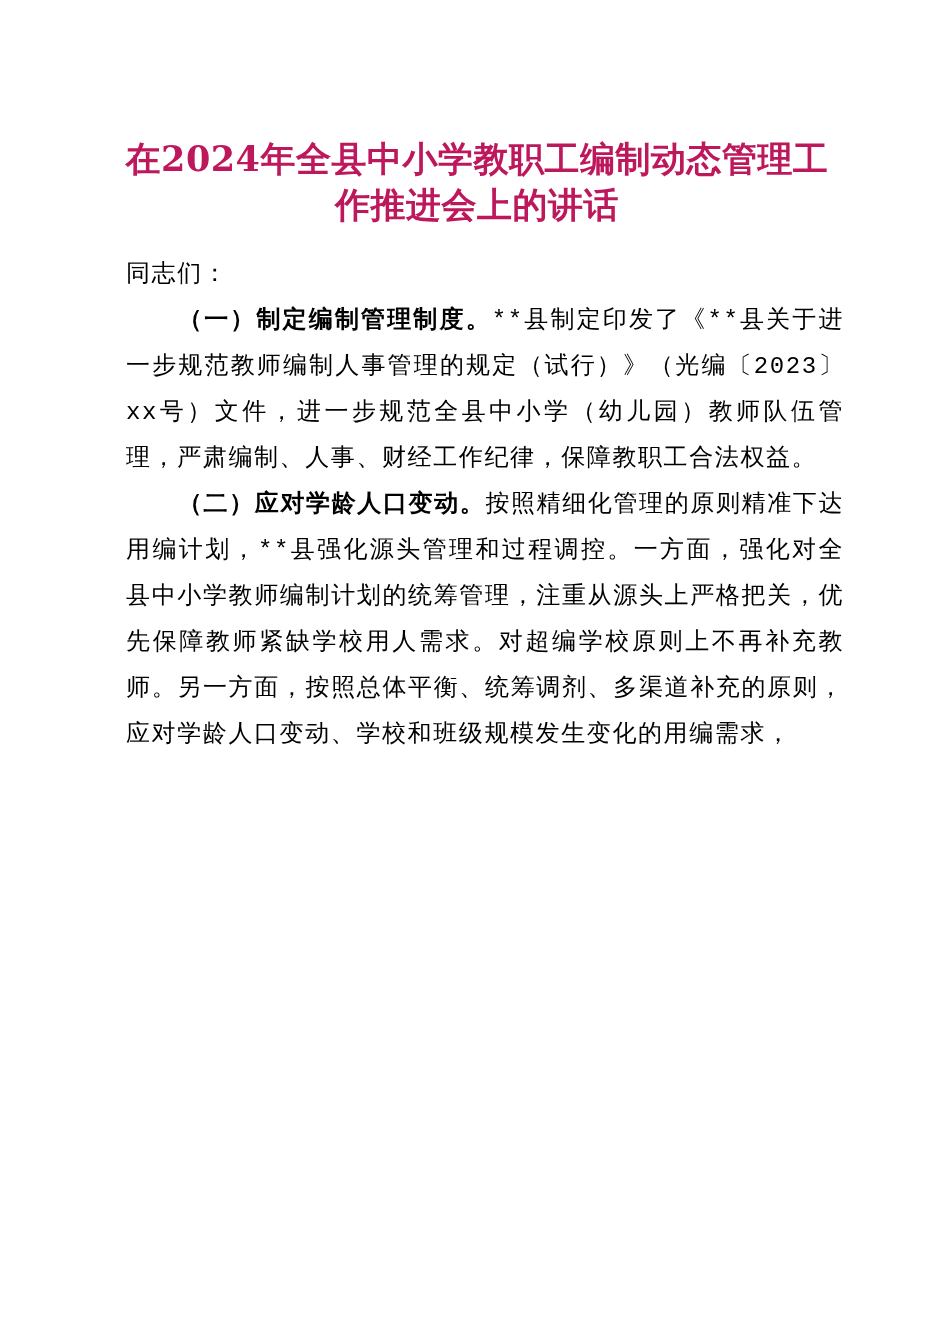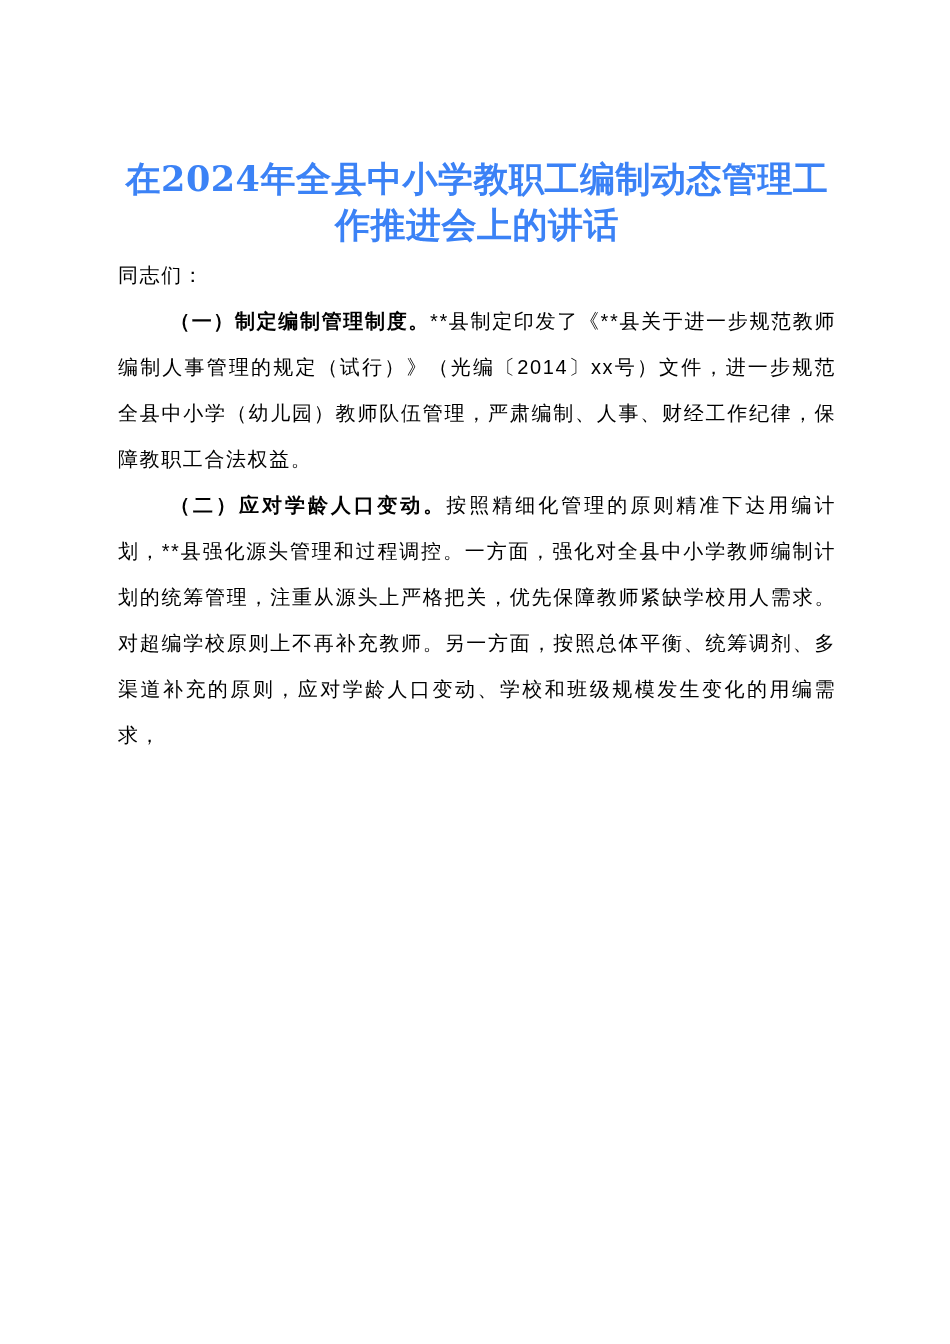--- a/index.html
+++ b/index.html
@@ -2,36 +2,36 @@
 <html><head>
 <meta charset="utf-8">
 <style>
   html, body { margin: 0; padding: 0; background: #ffffff; }
   body { width: 950px; height: 1344px; position: relative; overflow: hidden; }
   .page { position: absolute; left: 118px; top: 0; width: 718px; }
   .title {
     position: absolute; left: 0; top: 136px; width: 718px;
     font-family: "DejaVu Serif", "Liberation Serif", serif;
     font-weight: bold; font-size: 35px; line-height: 46px;
-    text-align: center; color: #3b82f6; letter-spacing: 0.5px; margin-top: 20px;
+    text-align: center; color: #be185d; letter-spacing: 0.5px;
   }
   .body {
-    position: absolute; left: 0; top: 252px; width: 718px;
-    font-family: Liberation Sans, sans-serif;
-    font-size: 20px; line-height: 46px; color: #000;
+    position: absolute; left: 8px; top: 252px; width: 718px;
+    font-family: Liberation Mono, monospace;
+    font-size: 24px; line-height: 46px; color: #000;
     text-align: justify; letter-spacing: 1.6px;
   }
   .body p { margin: 0; }
   .indent { text-indent: 52px; }
   .heading { font-weight: bold; text-indent: 52px; letter-spacing: 0.5px; }
   .sub { font-weight: bold; }
 </style>
 </head>
 <body>
 
 <div class="page">
   <div class="title">在2024年全县中小学教职工编制动态管理工作推进会上的讲话</div>
   <div class="body">
     <p>同志们：</p>
-    <p class="indent"><span class="sub">（一）制定编制管理制度。</span><span>**县制定印发了《**县关于进一步规范教师编制人事管理的规定（试行）》（光编〔2014〕xx号）文件，进一步规范全县中小学（幼儿园）教师队伍管理，严肃编制、人事、财经工作纪律，保障教职工合法权益。</span></p>
+    <p class="indent"><span class="sub">（一）制定编制管理制度。</span><span>**县制定印发了《**县关于进一步规范教师编制人事管理的规定（试行）》（光编〔2023〕xx号）文件，进一步规范全县中小学（幼儿园）教师队伍管理，严肃编制、人事、财经工作纪律，保障教职工合法权益。</span></p>
     <p class="indent"><span class="sub">（二）应对学龄人口变动。</span><span>按照精细化管理的原则精准下达用编计划，**县强化源头管理和过程调控。一方面，强化对全县中小学教师编制计划的统筹管理，注重从源头上严格把关，优先保障教师紧缺学校用人需求。对超编学校原则上不再补充教师。另一方面，按照总体平衡、统筹调剂、多渠道补充的原则，应对学龄人口变动、学校和班级规模发生变化的用编需求，</span></p>
   </div>
 </div>
 
 </body></html>

